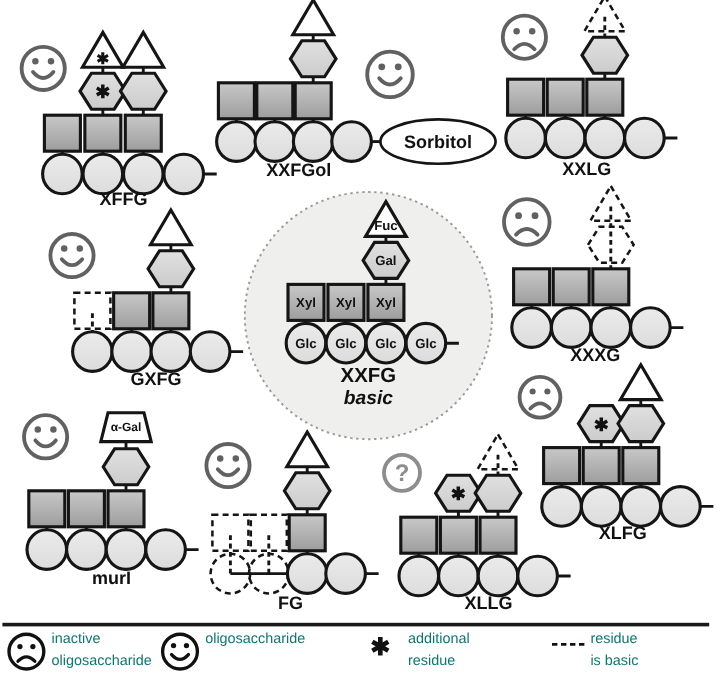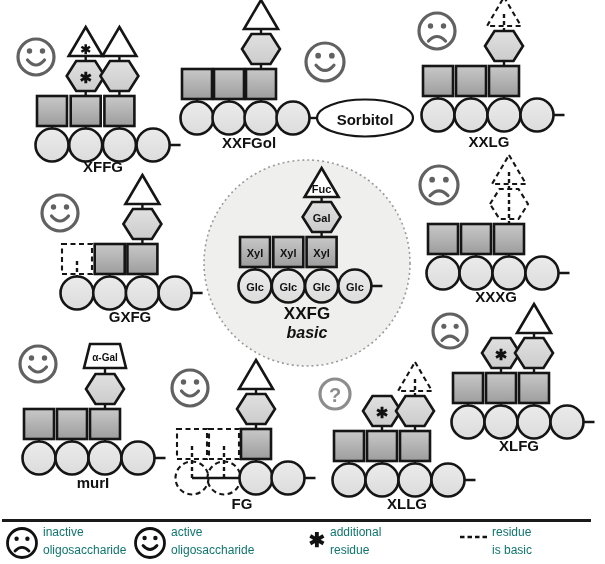--- a/index.html
+++ b/index.html
@@ -309,30 +309,29 @@
     </div>
 
     <div class="litem" style="left:132px;top:6px">
       <svg class="lface" width="36" height="38">
           <circle cx="18" cy="19" r="14.5" fill="none" stroke="#111111" stroke-width="2.8"></circle>
           <circle cx="12.6" cy="14" r="2.2" fill="#111111"></circle>
           <circle cx="23.4" cy="14" r="2.2" fill="#111111"></circle>
           <path d="M 11 21.5 Q 18 29.5 25 21.5" fill="none" stroke="#111111" stroke-width="2.8" stroke-linecap="round"></path>
         </svg>
       <div class="ltxt" style="margin-left:3px">
-        <div>active</div>
         <div>oligosaccharide</div>
       </div>
     </div>
 
     <div class="litem" style="left:306px;top:6px">
       <svg class="lface" width="22" height="38">
           <text x="11" y="16" text-anchor="middle" dominant-baseline="central" font-size="20" font-weight="bold" font-family="&quot;Liberation Sans&quot;,sans-serif" fill="#111111">✱</text>
         </svg>
-      <div class="ltxt" style="margin-left:2px">
+      <div class="ltxt" style="margin-left:12px">
         <div>additional</div>
         <div>residue</div>
       </div>
     </div>
 
     <div class="litem" style="left:458px;top:6px">
       <svg class="lface" width="32" height="38">
           <line x1="2" y1="13" x2="30" y2="13" stroke="#111111" stroke-width="2.4" stroke-dasharray="4.5,3"></line>
         </svg>
       <div class="ltxt" style="margin-left:2px">

